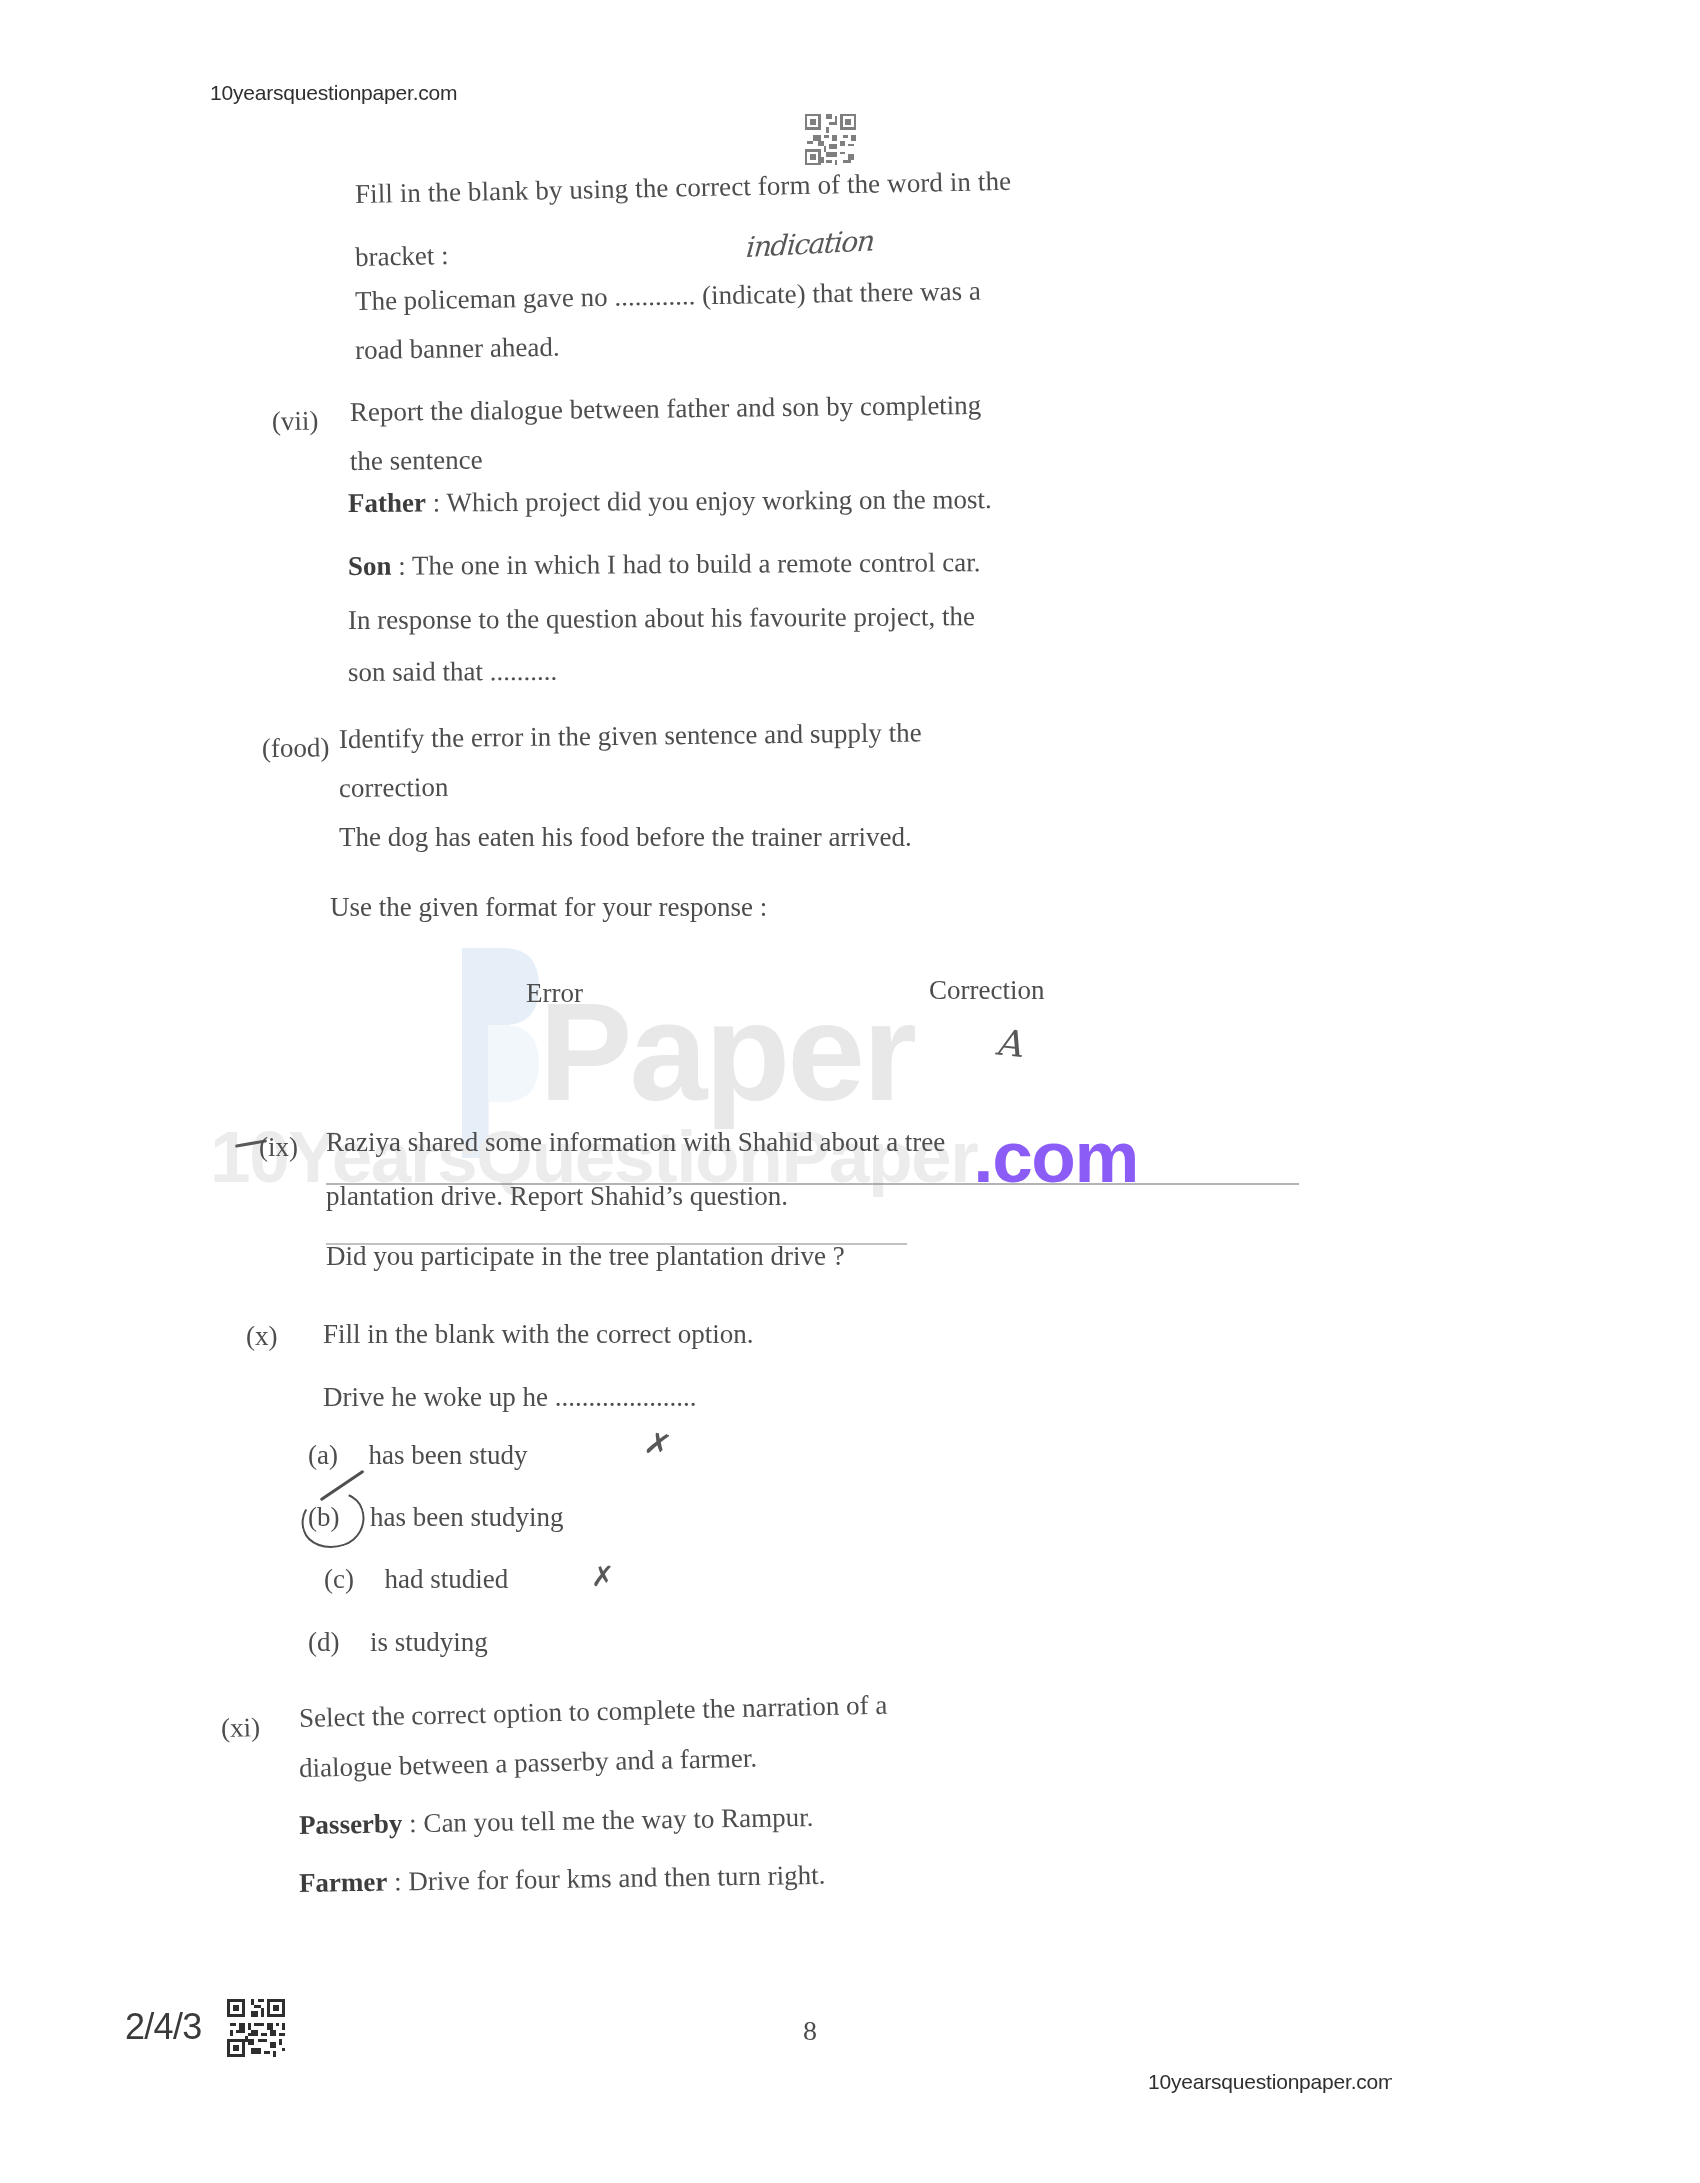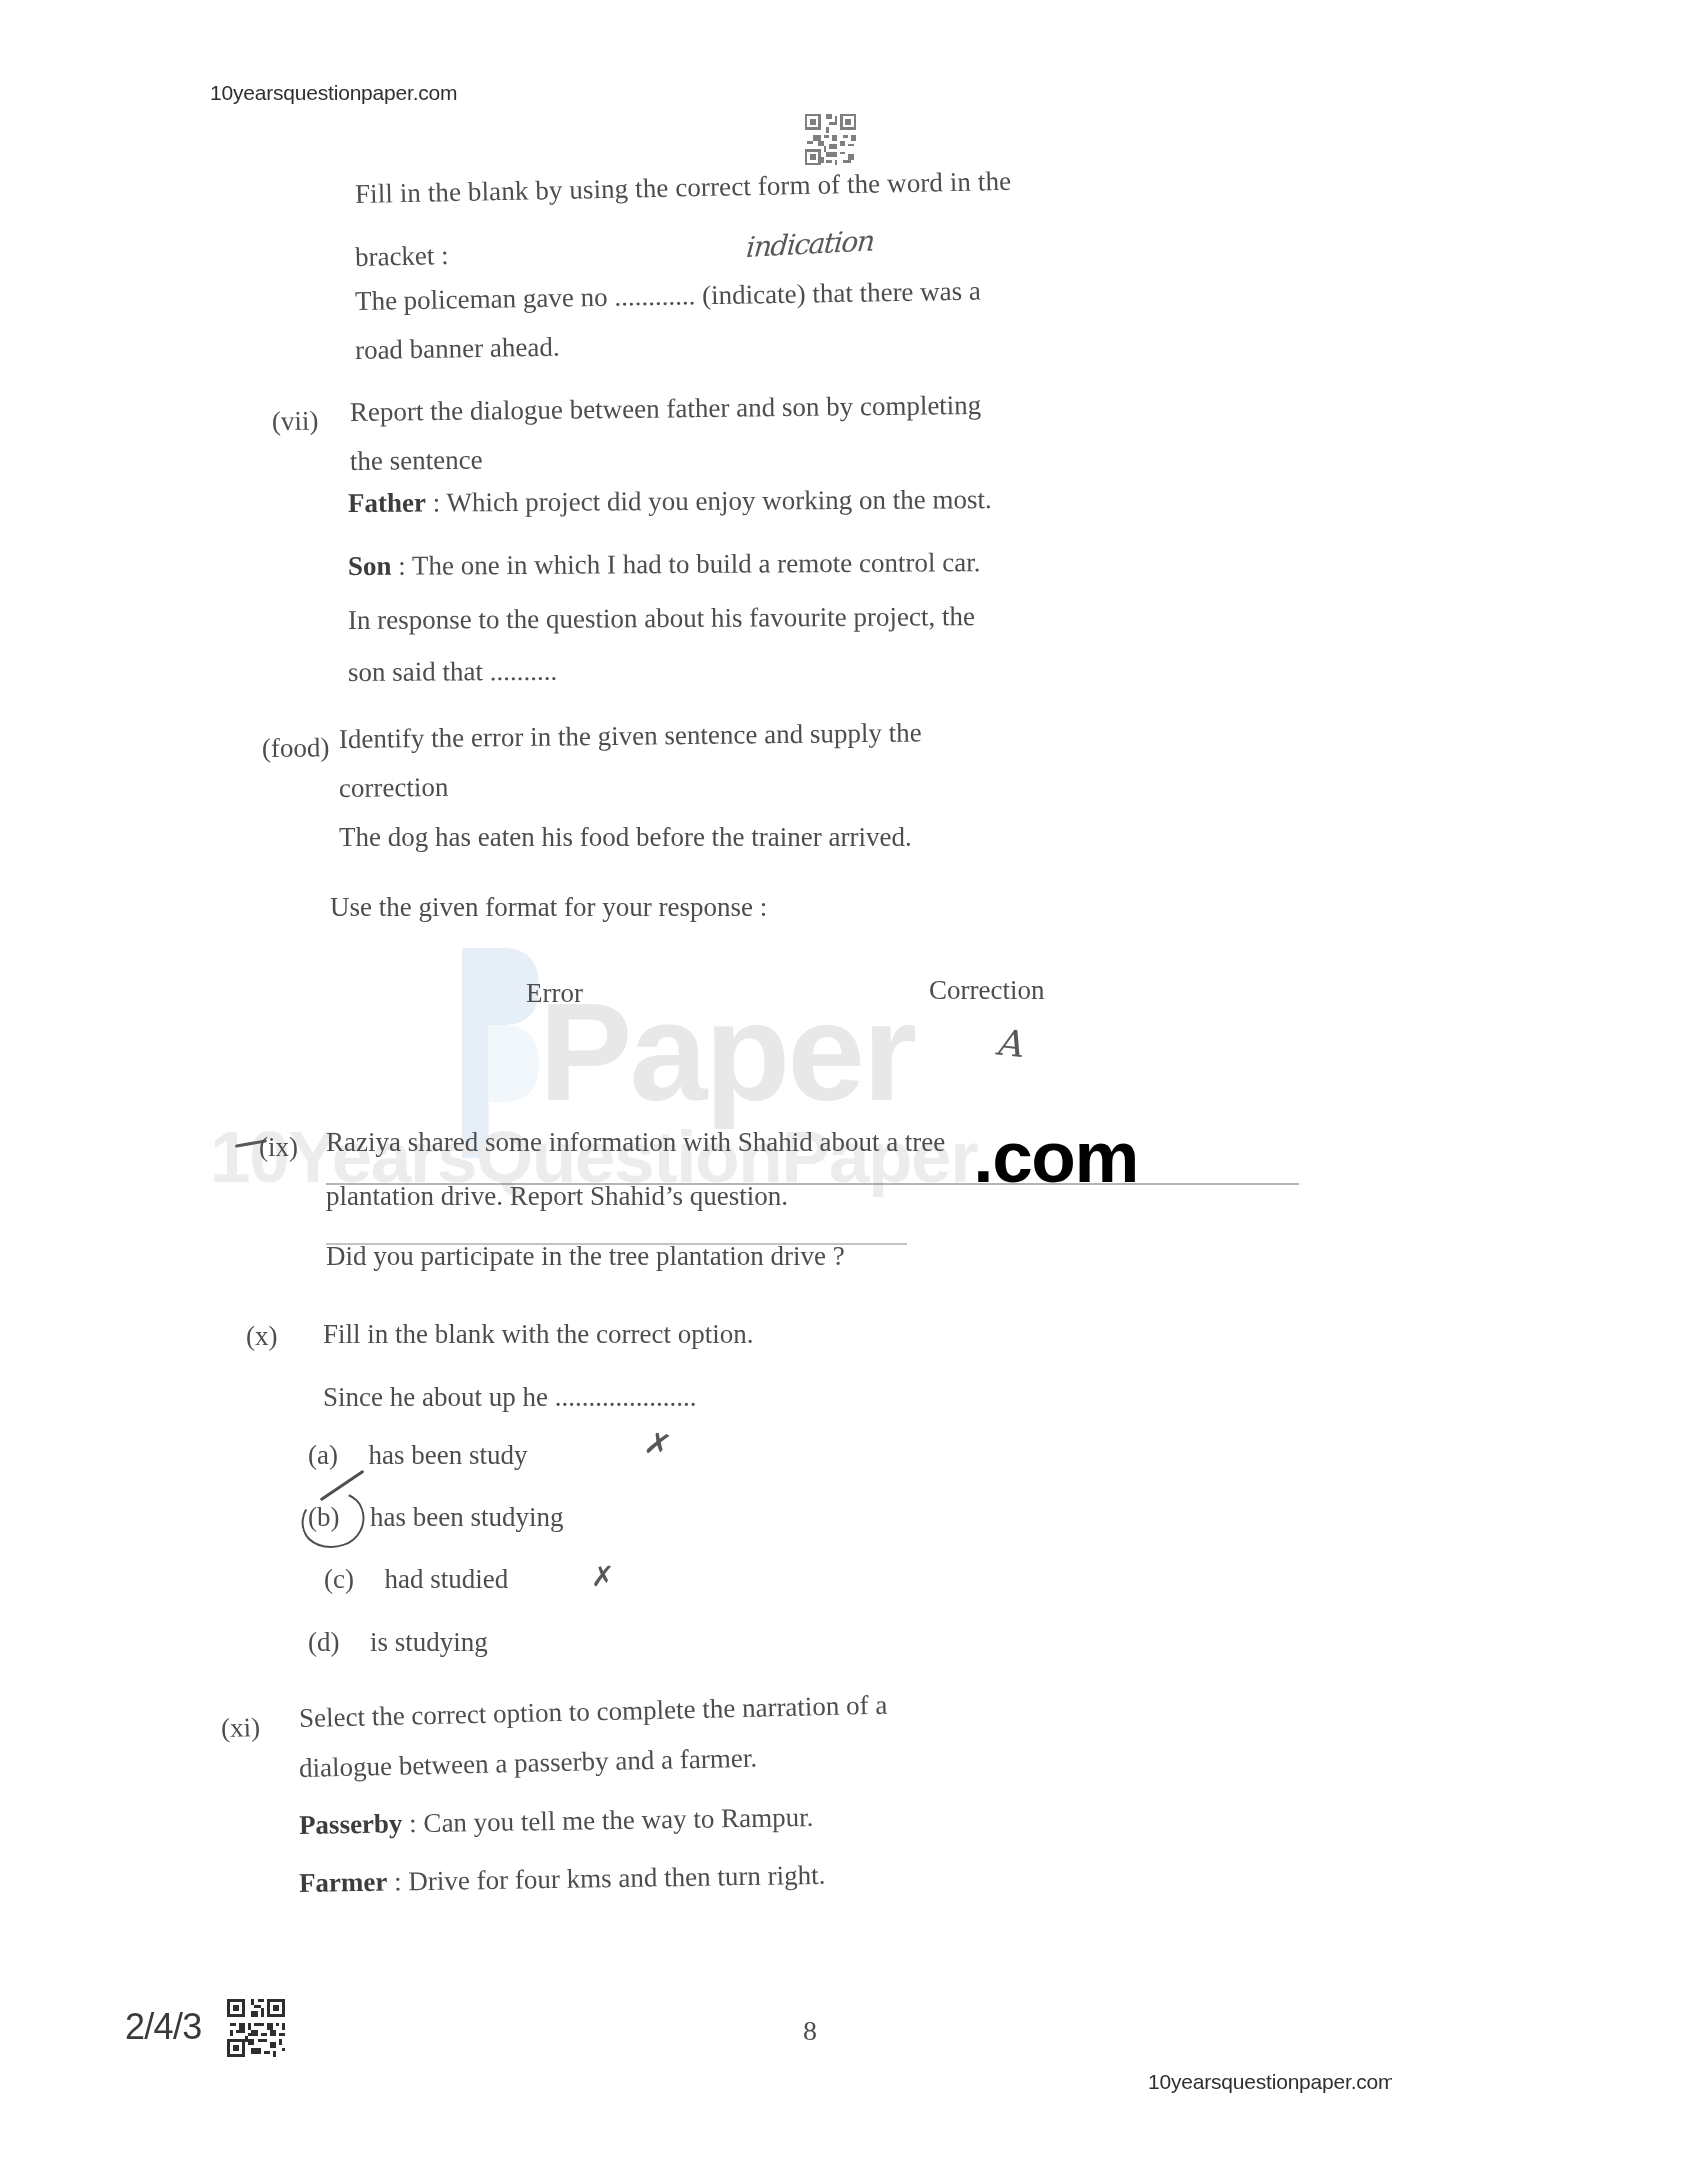--- a/index.html
+++ b/index.html
@@ -68,21 +68,21 @@
     position: absolute;
     left: -238px;
     top: 174px;
     font-family: "Liberation Sans", sans-serif;
     font-size: 73px;
     font-weight: 700;
     color: #ececec;
     letter-spacing: -1.4px;
     white-space: nowrap;
   }
-  .wm-url-big .blue { color: #000000; }
+  .wm-url-big .blue { color: #8b5cf6; }
 
   
   .qr-top {
     position: absolute;
     left: 799px;
     top: 111px;
     width: 63px;
     height: 57px;
     opacity: 0.75;
     filter: blur(0.3px);
@@ -329,21 +329,21 @@
   <div class="underline-ix"></div>
   <div class="t body-line" style="left:326px; top:1183px;">plantation drive. Report Shahid’s question.</div>
   <div class="underline-ix2"></div>
 
   <div class="t body-line" style="left:326px; top:1243px;">Did you participate in the tree plantation drive ?</div>
 
   <div class="t marker" style="left:246px; top:1321px;">(x)</div>
   <div class="t body-line" style="left:323px; top:1321px;">Fill in the blank with the correct option.</div>
 
   <div class="t body-line" style="left:323px; top:1384px;">
-    <span>Since he about up he</span>
+    <span>Drive he woke up he</span>
     <span>.....................</span>
   </div>
 
   <div class="t body-line" style="left:308px; top:1442px;">
     <span>(a)</span>
     <span style="display:inline-block;width:17px"></span>
     <span>has been study</span>
   </div>
   <div class="hand hand-cross-a">✗</div>
 

